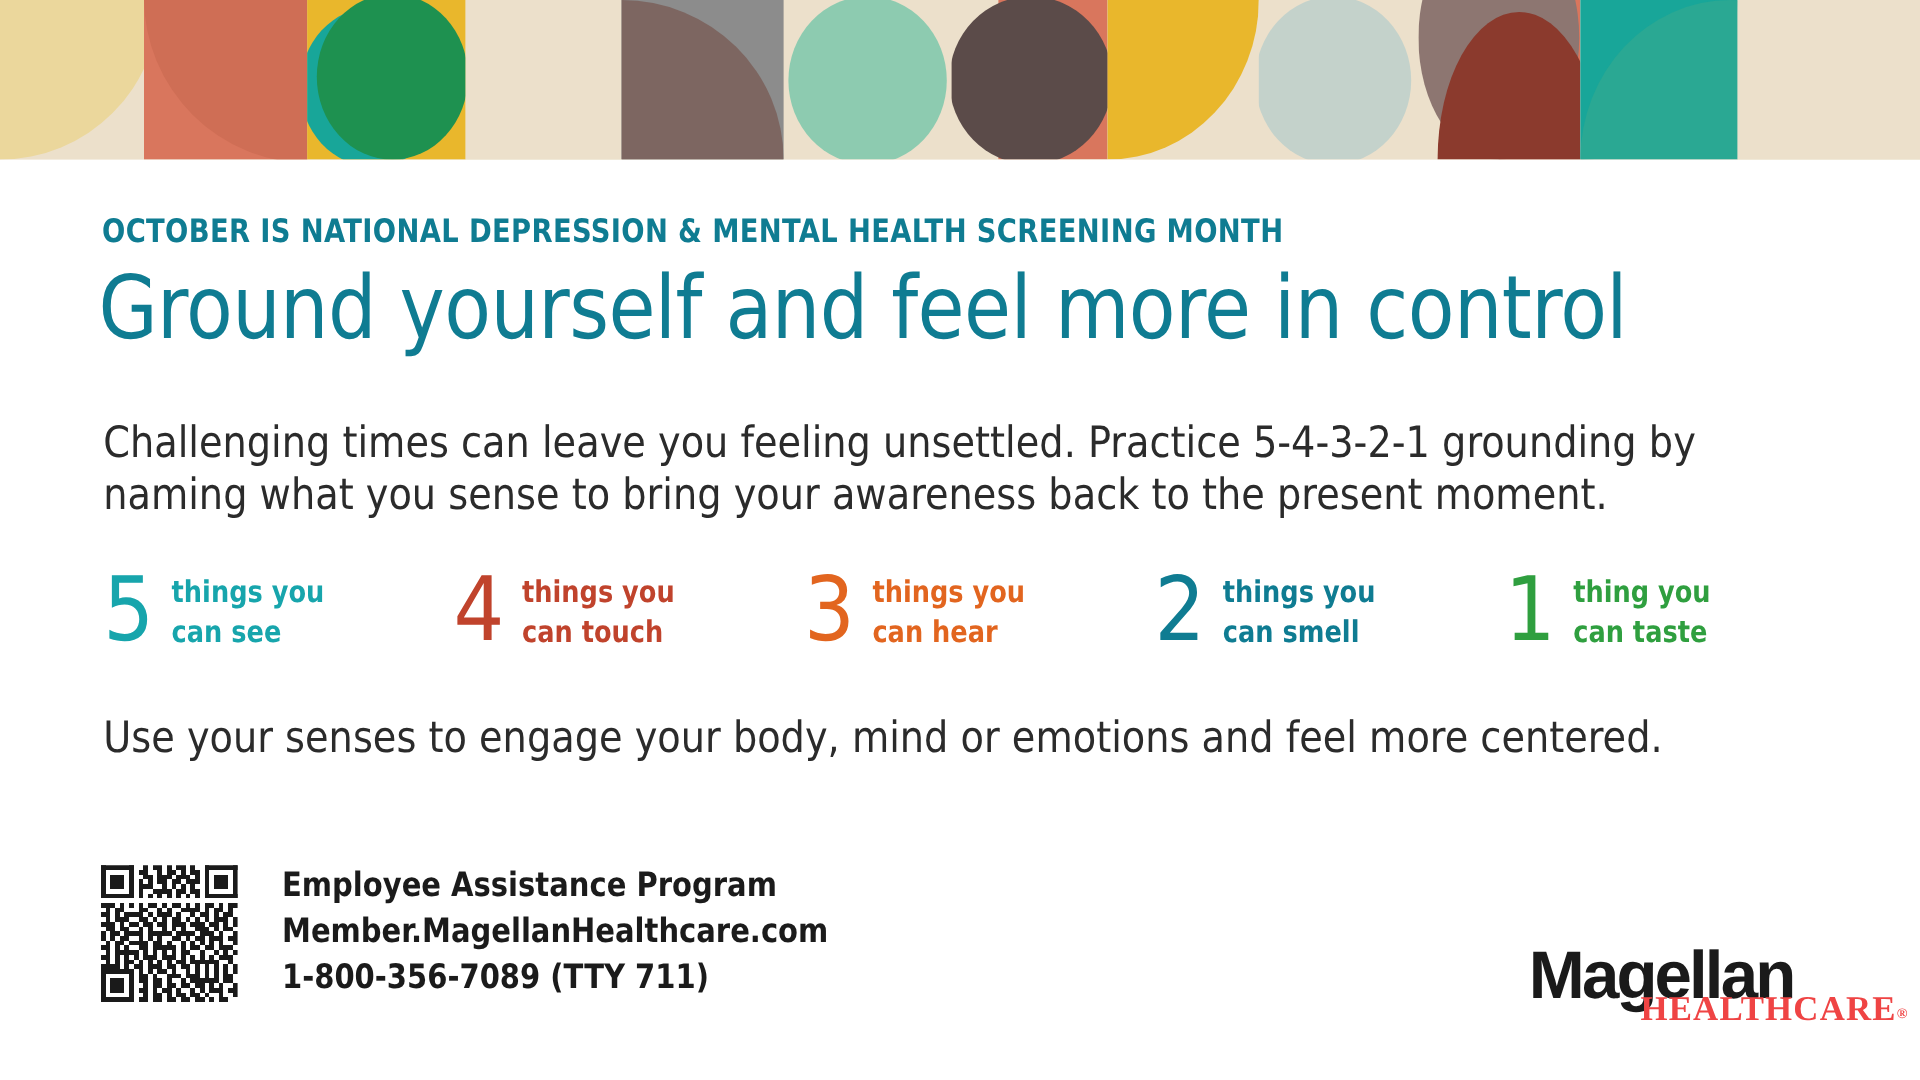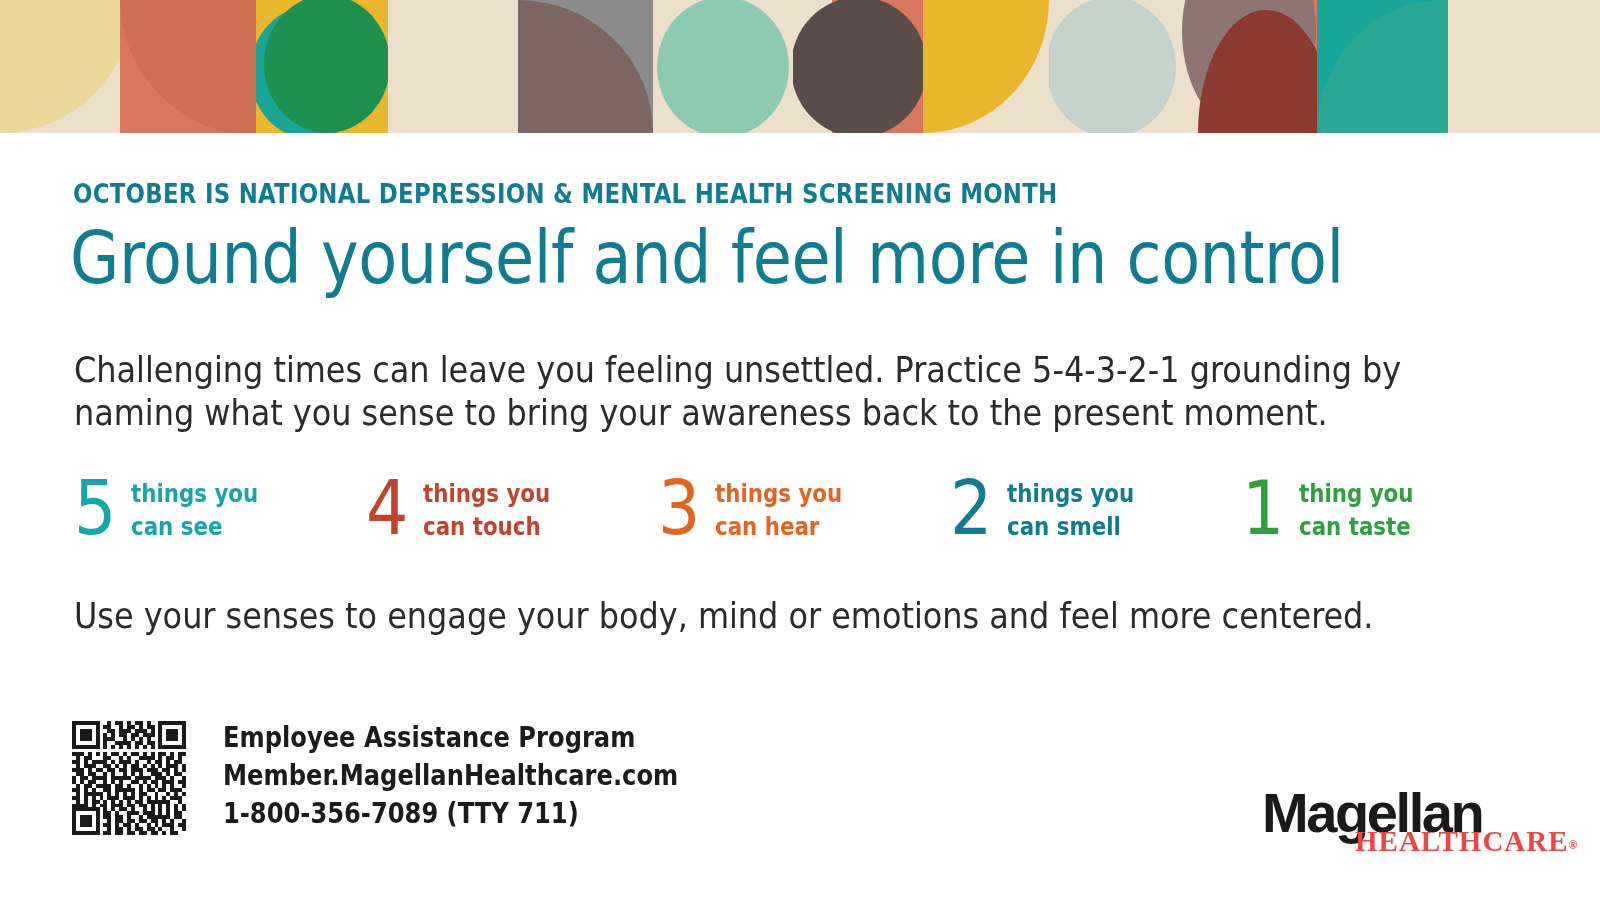--- a/index.html
+++ b/index.html
@@ -29,21 +29,21 @@
     position: absolute;
     top: 0;
     height: 133px;
     overflow: hidden;
   }
   .shape { position: absolute; }
 
   
   .content {
     position: absolute;
-    left: 0;
+    left: 12px;
     top: 133px;
     width: 1338px;
     height: 767px;
     padding-left: 35px;
   }
 
   .eyebrow {
     position: absolute;
     left: 73px;
     top: 45px;

